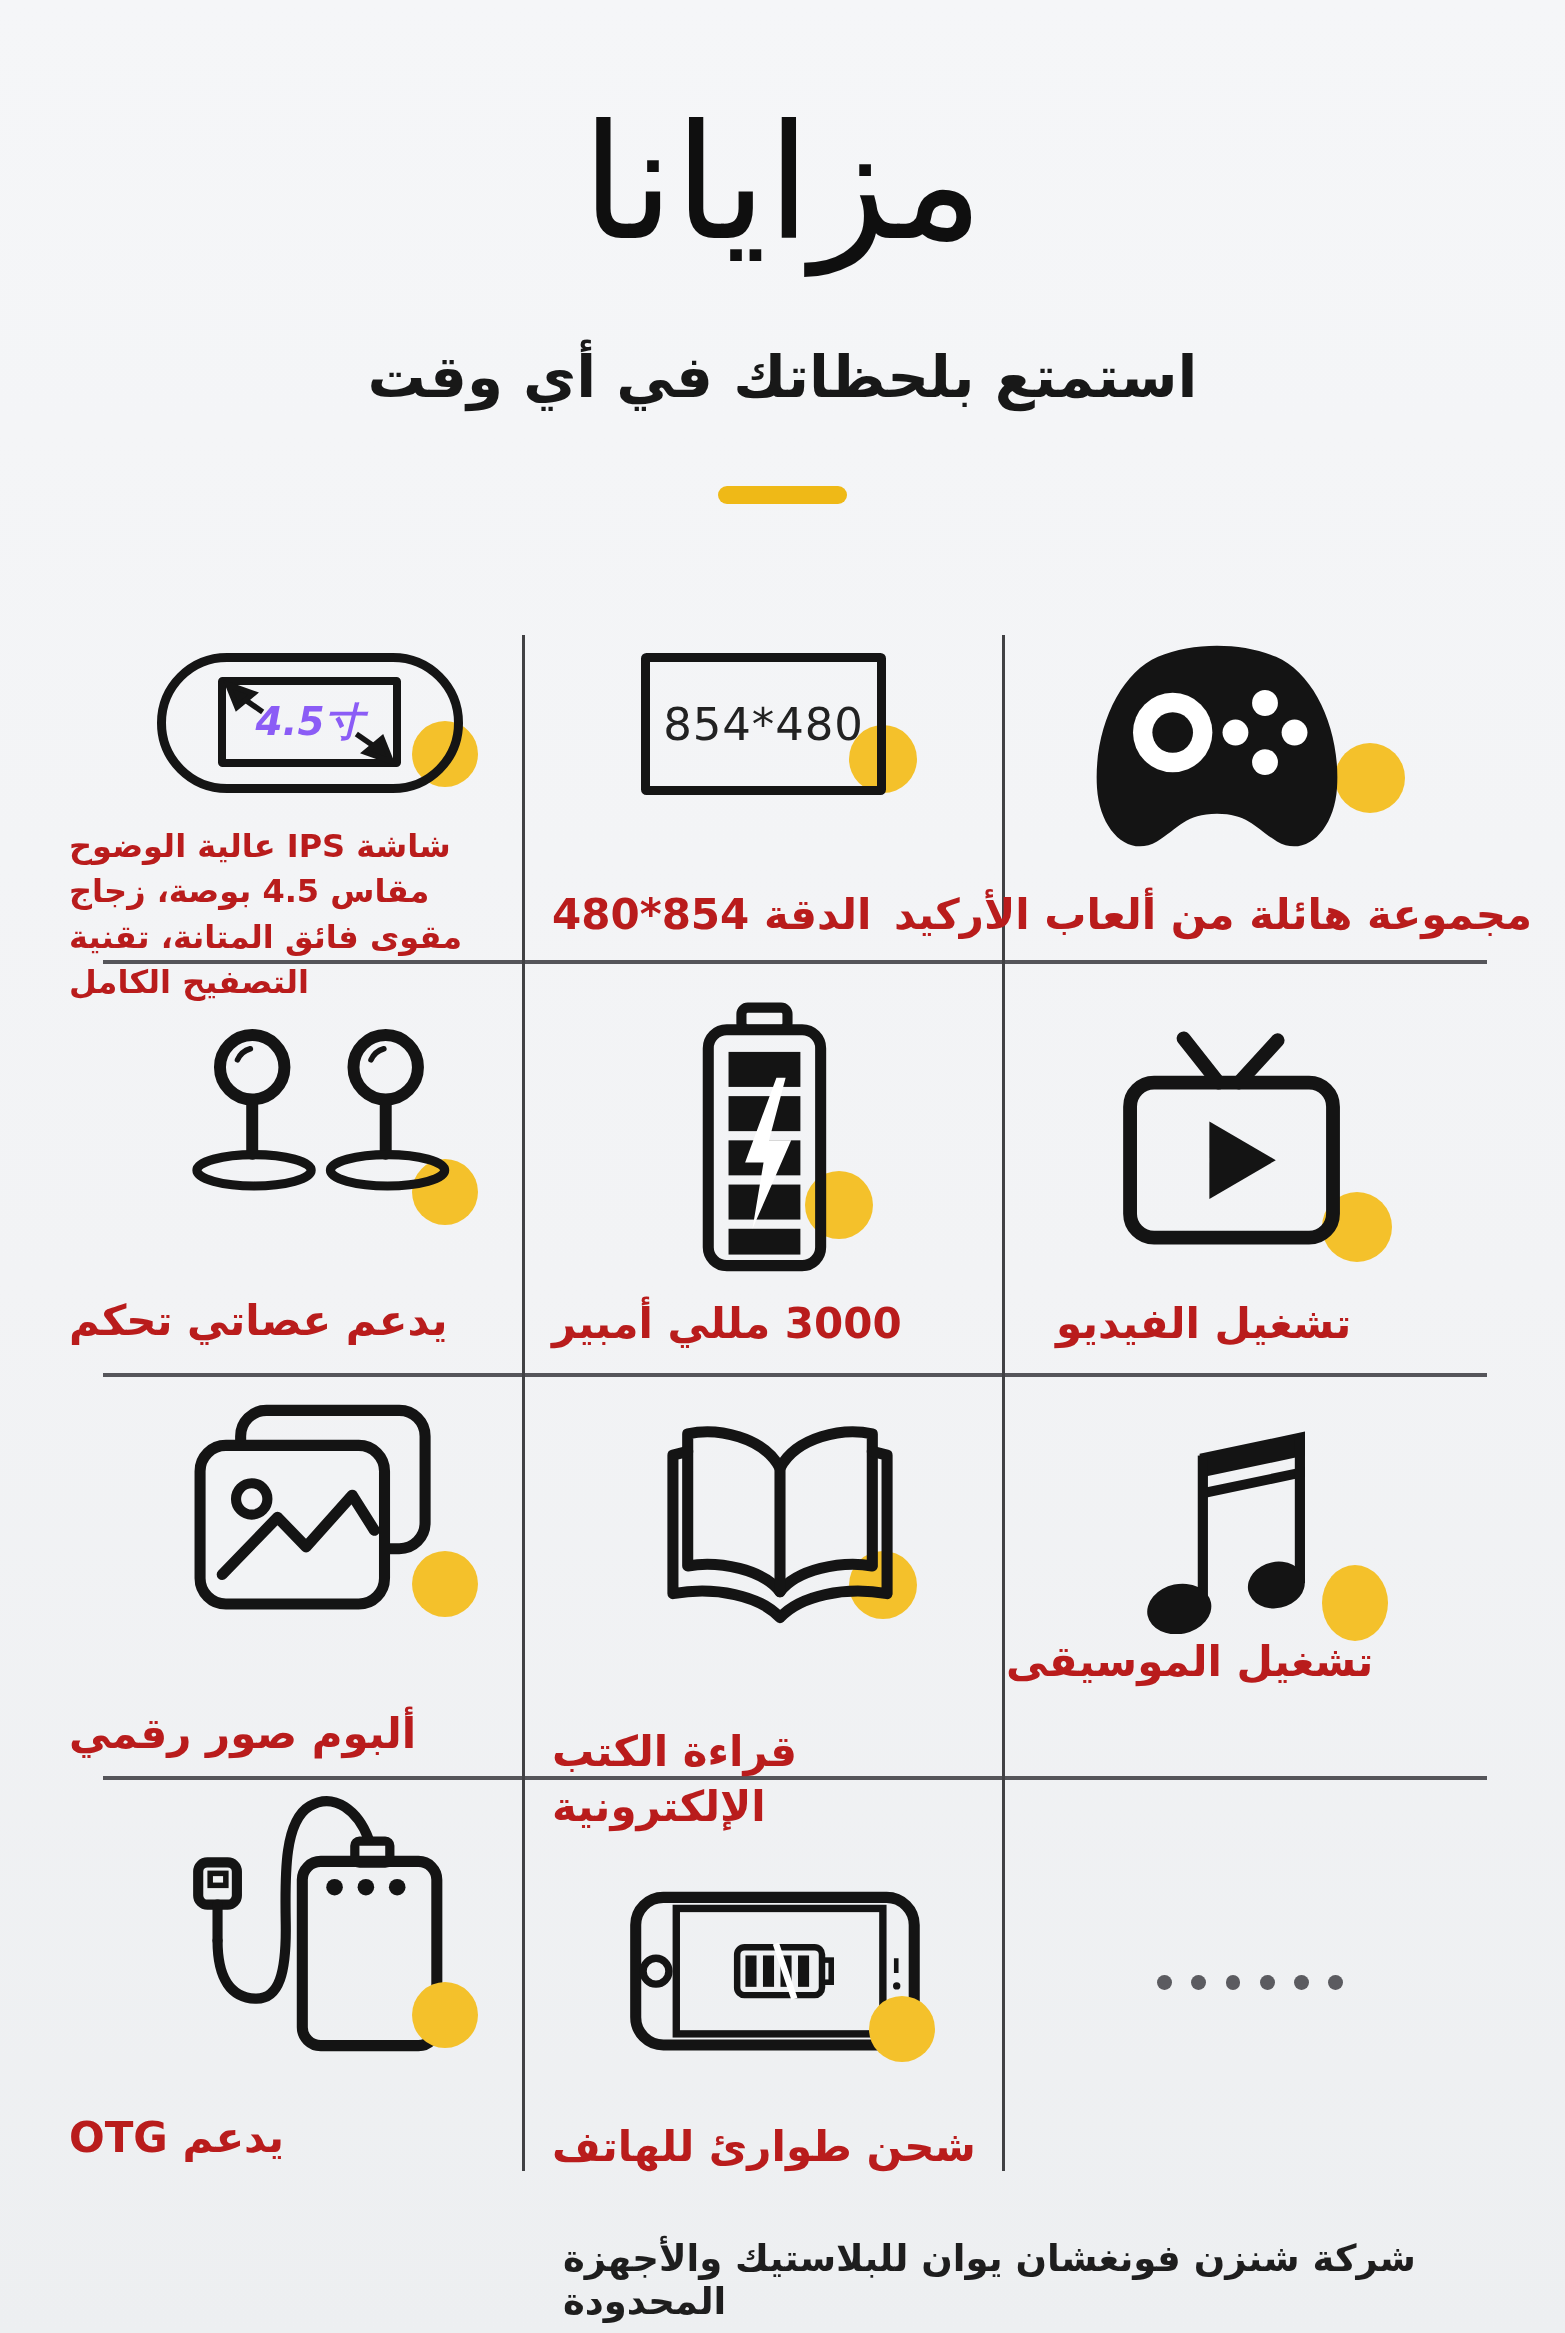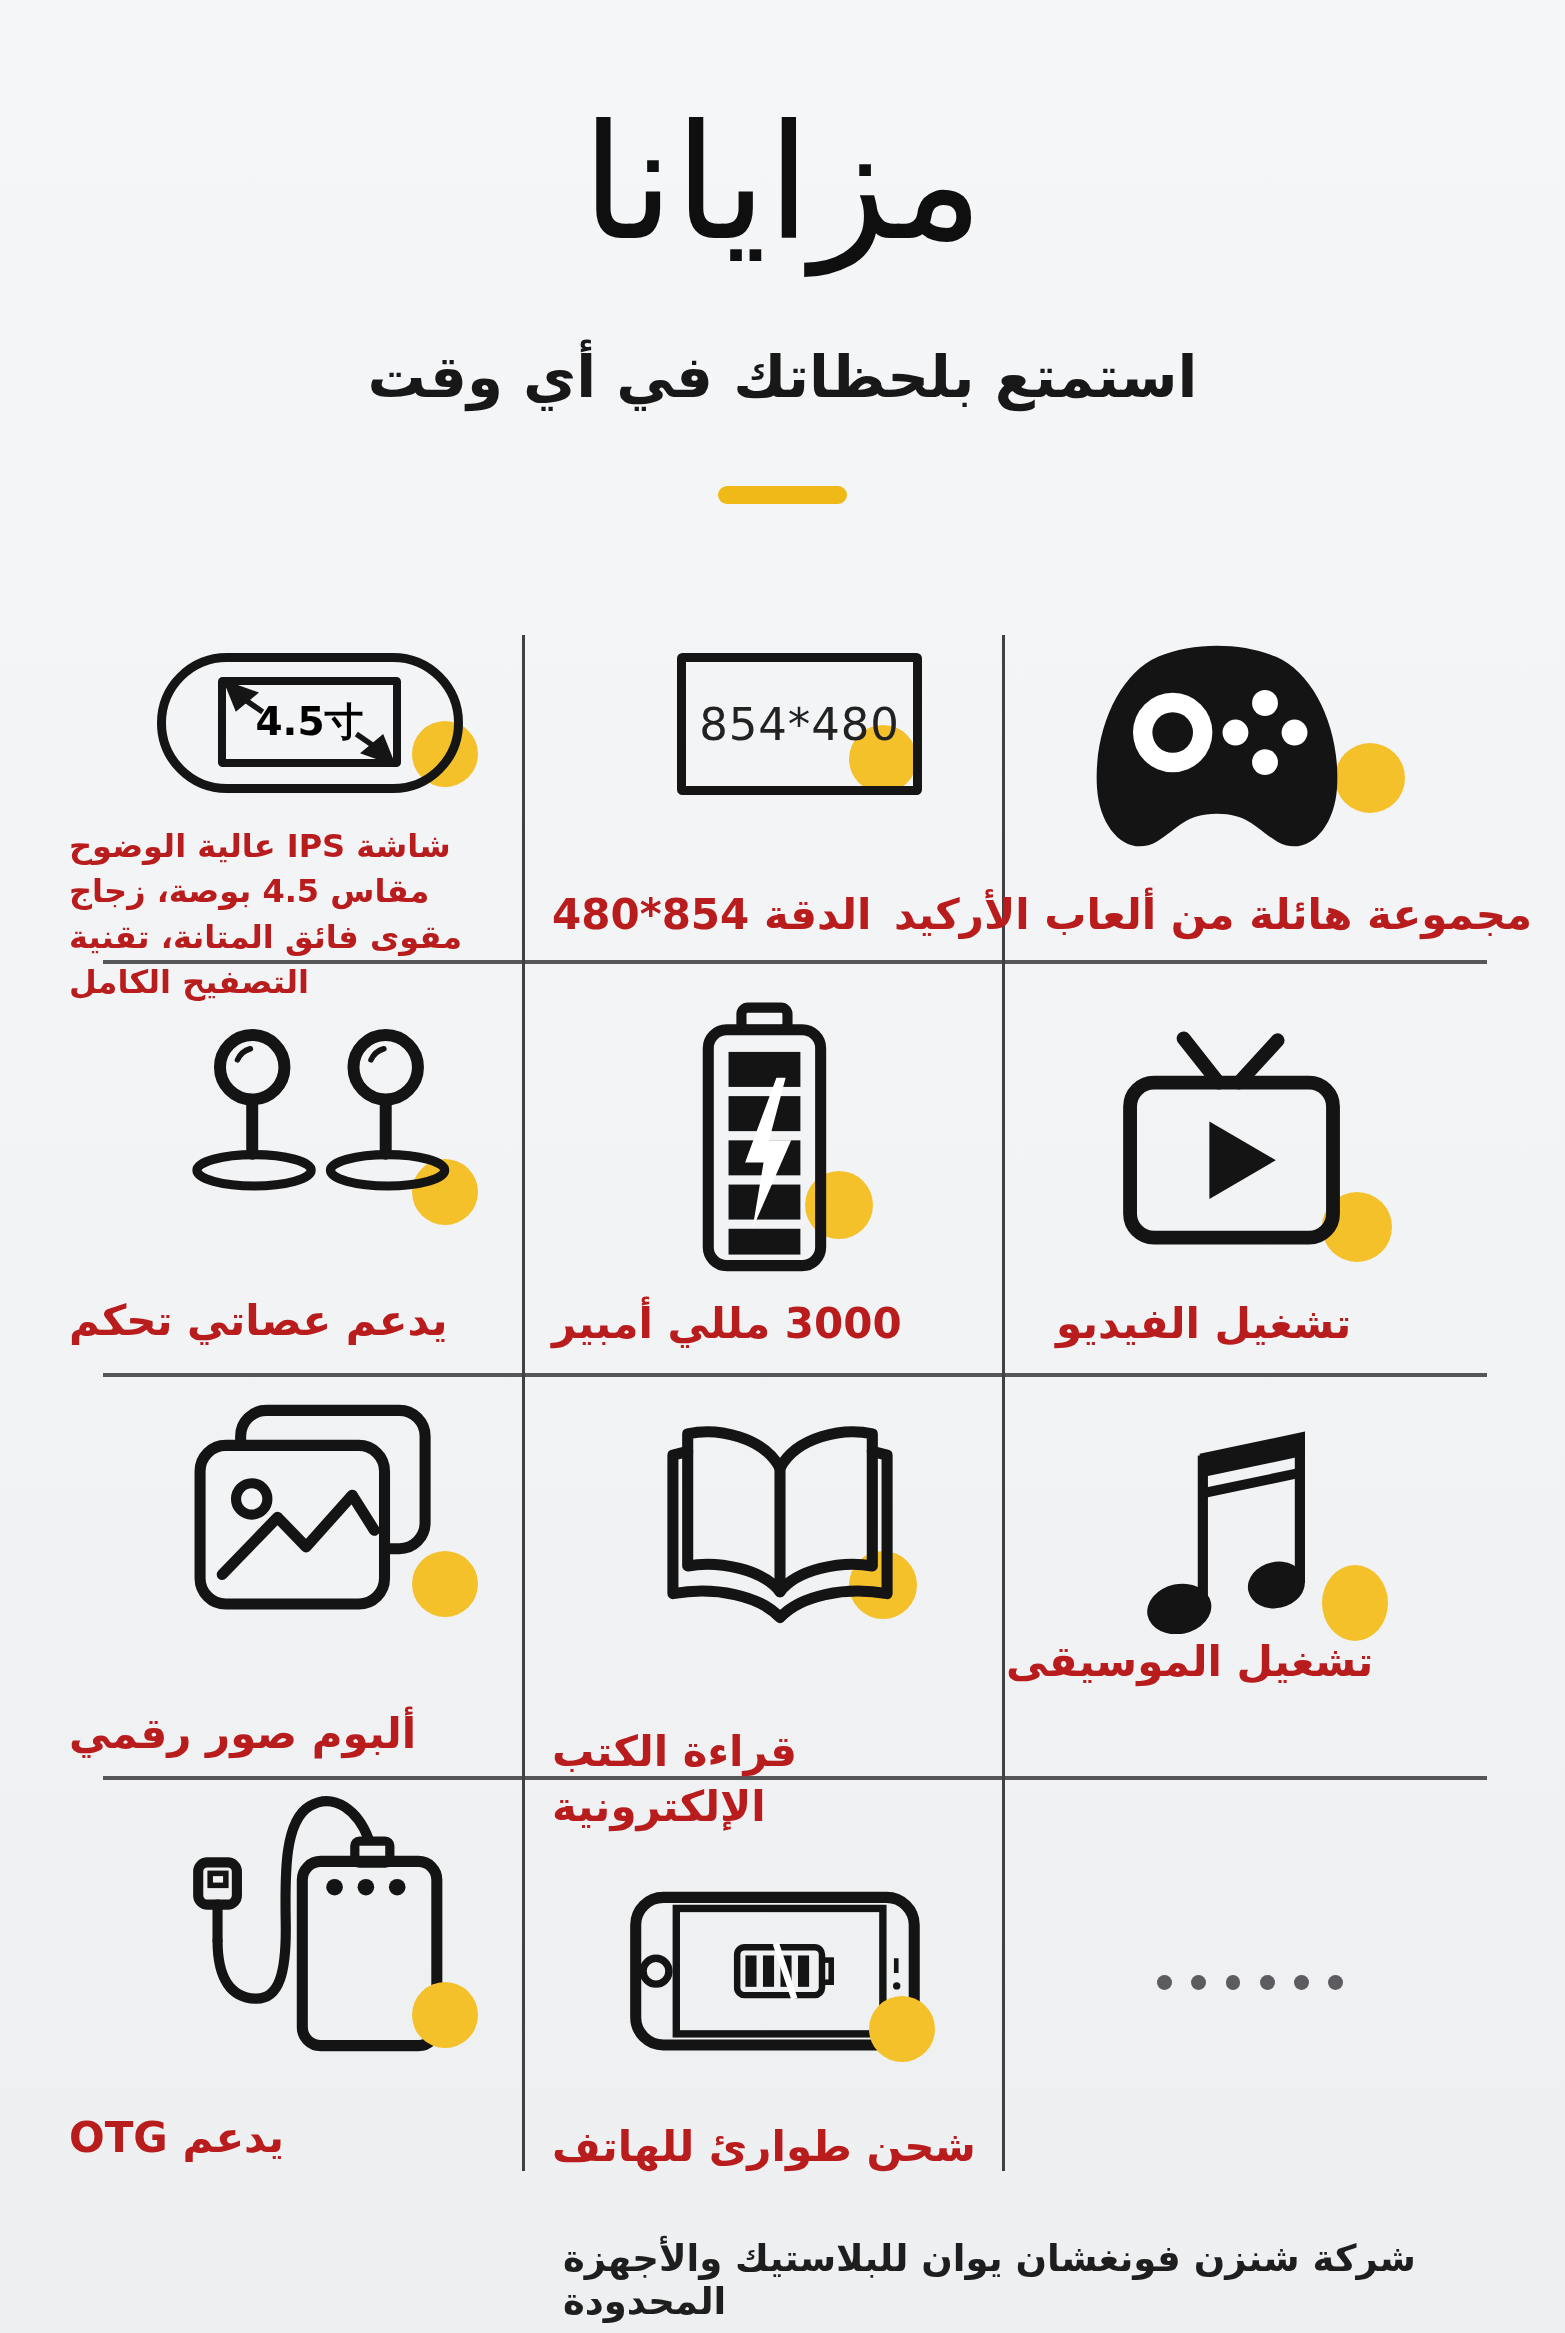--- a/index.html
+++ b/index.html
@@ -45,25 +45,25 @@
   
   .icon-box{z-index:2;}
   svg{display:block;}
   
   #icon-screen{left:157px;top:653px;width:306px;height:140px;
     border:9.2px solid #151515;border-radius:83px;box-sizing:border-box;z-index:2;}
   #icon-screen .inner-rect{
     position:absolute;left:52px;top:14.8px;width:183px;height:90px;
     border:8.3px solid #151515;border-radius:4.6px;box-sizing:border-box;
     display:flex;align-items:center;justify-content:center;direction:ltr;
-    font-size:39px;font-weight:700;color:#000000;
+    font-size:39px;font-weight:700;color:#8b5cf6;font-style:italic;
   }
   #icon-screen svg.arrows{position:absolute;left:52px;top:14.8px;}
   
-  #icon-resolution{left:677px;top:653px;width:245px;height:142px;
+  #icon-resolution{left:641px;top:653px;width:245px;height:142px;
     border:9.2px solid #151515;border-radius:5.5px;box-sizing:border-box;
     display:flex;align-items:center;justify-content:center;direction:ltr;
     font-size:45px;font-weight:400;color:#222;z-index:2;letter-spacing:0.9px;
     background:transparent;}
   #icon-arcade{left:1073px;top:630px;width:288px;height:242px;z-index:2;}
   #icon-joysticks{left:180px;top:1023px;width:277px;height:186px;z-index:2;}
   #icon-battery{left:688px;top:1000px;width:152px;height:277px;z-index:2;}
   #icon-video{left:1119px;top:1029px;width:226px;height:231px;z-index:2;}
   #icon-album{left:189px;top:1401px;width:249px;height:217px;z-index:2;}
   #icon-ebooks{left:660px;top:1410px;width:240px;height:214px;z-index:2;}

